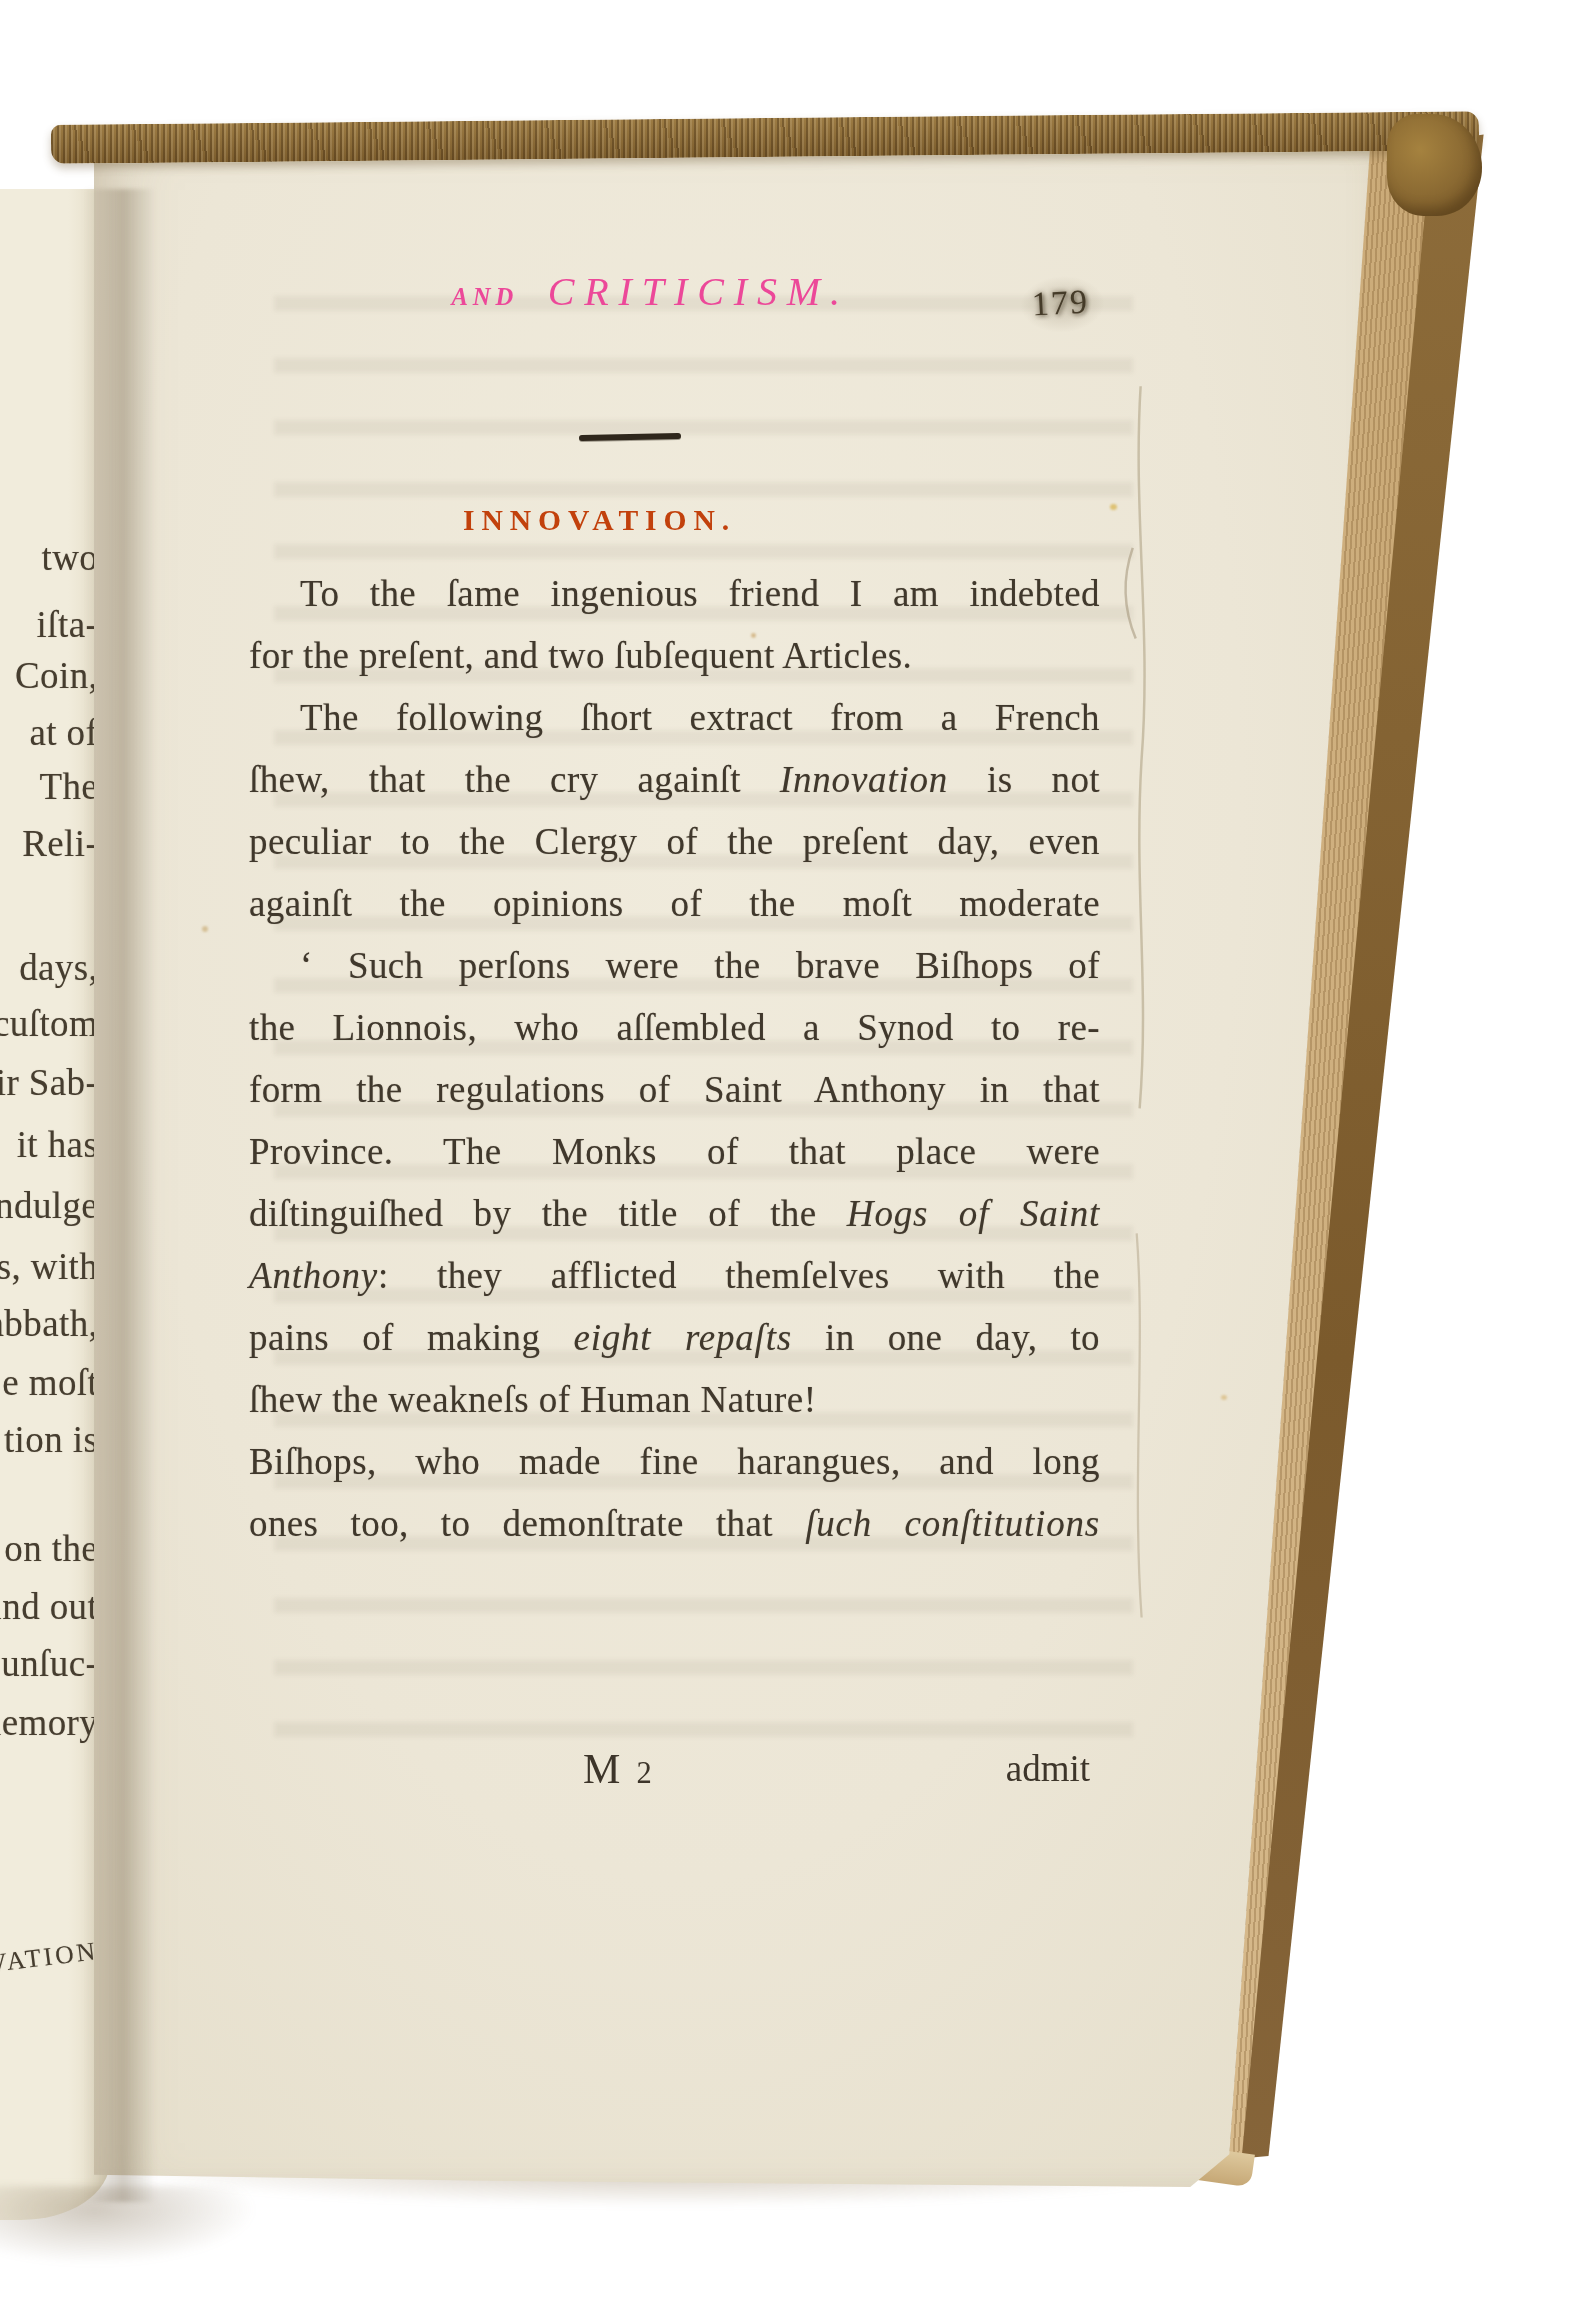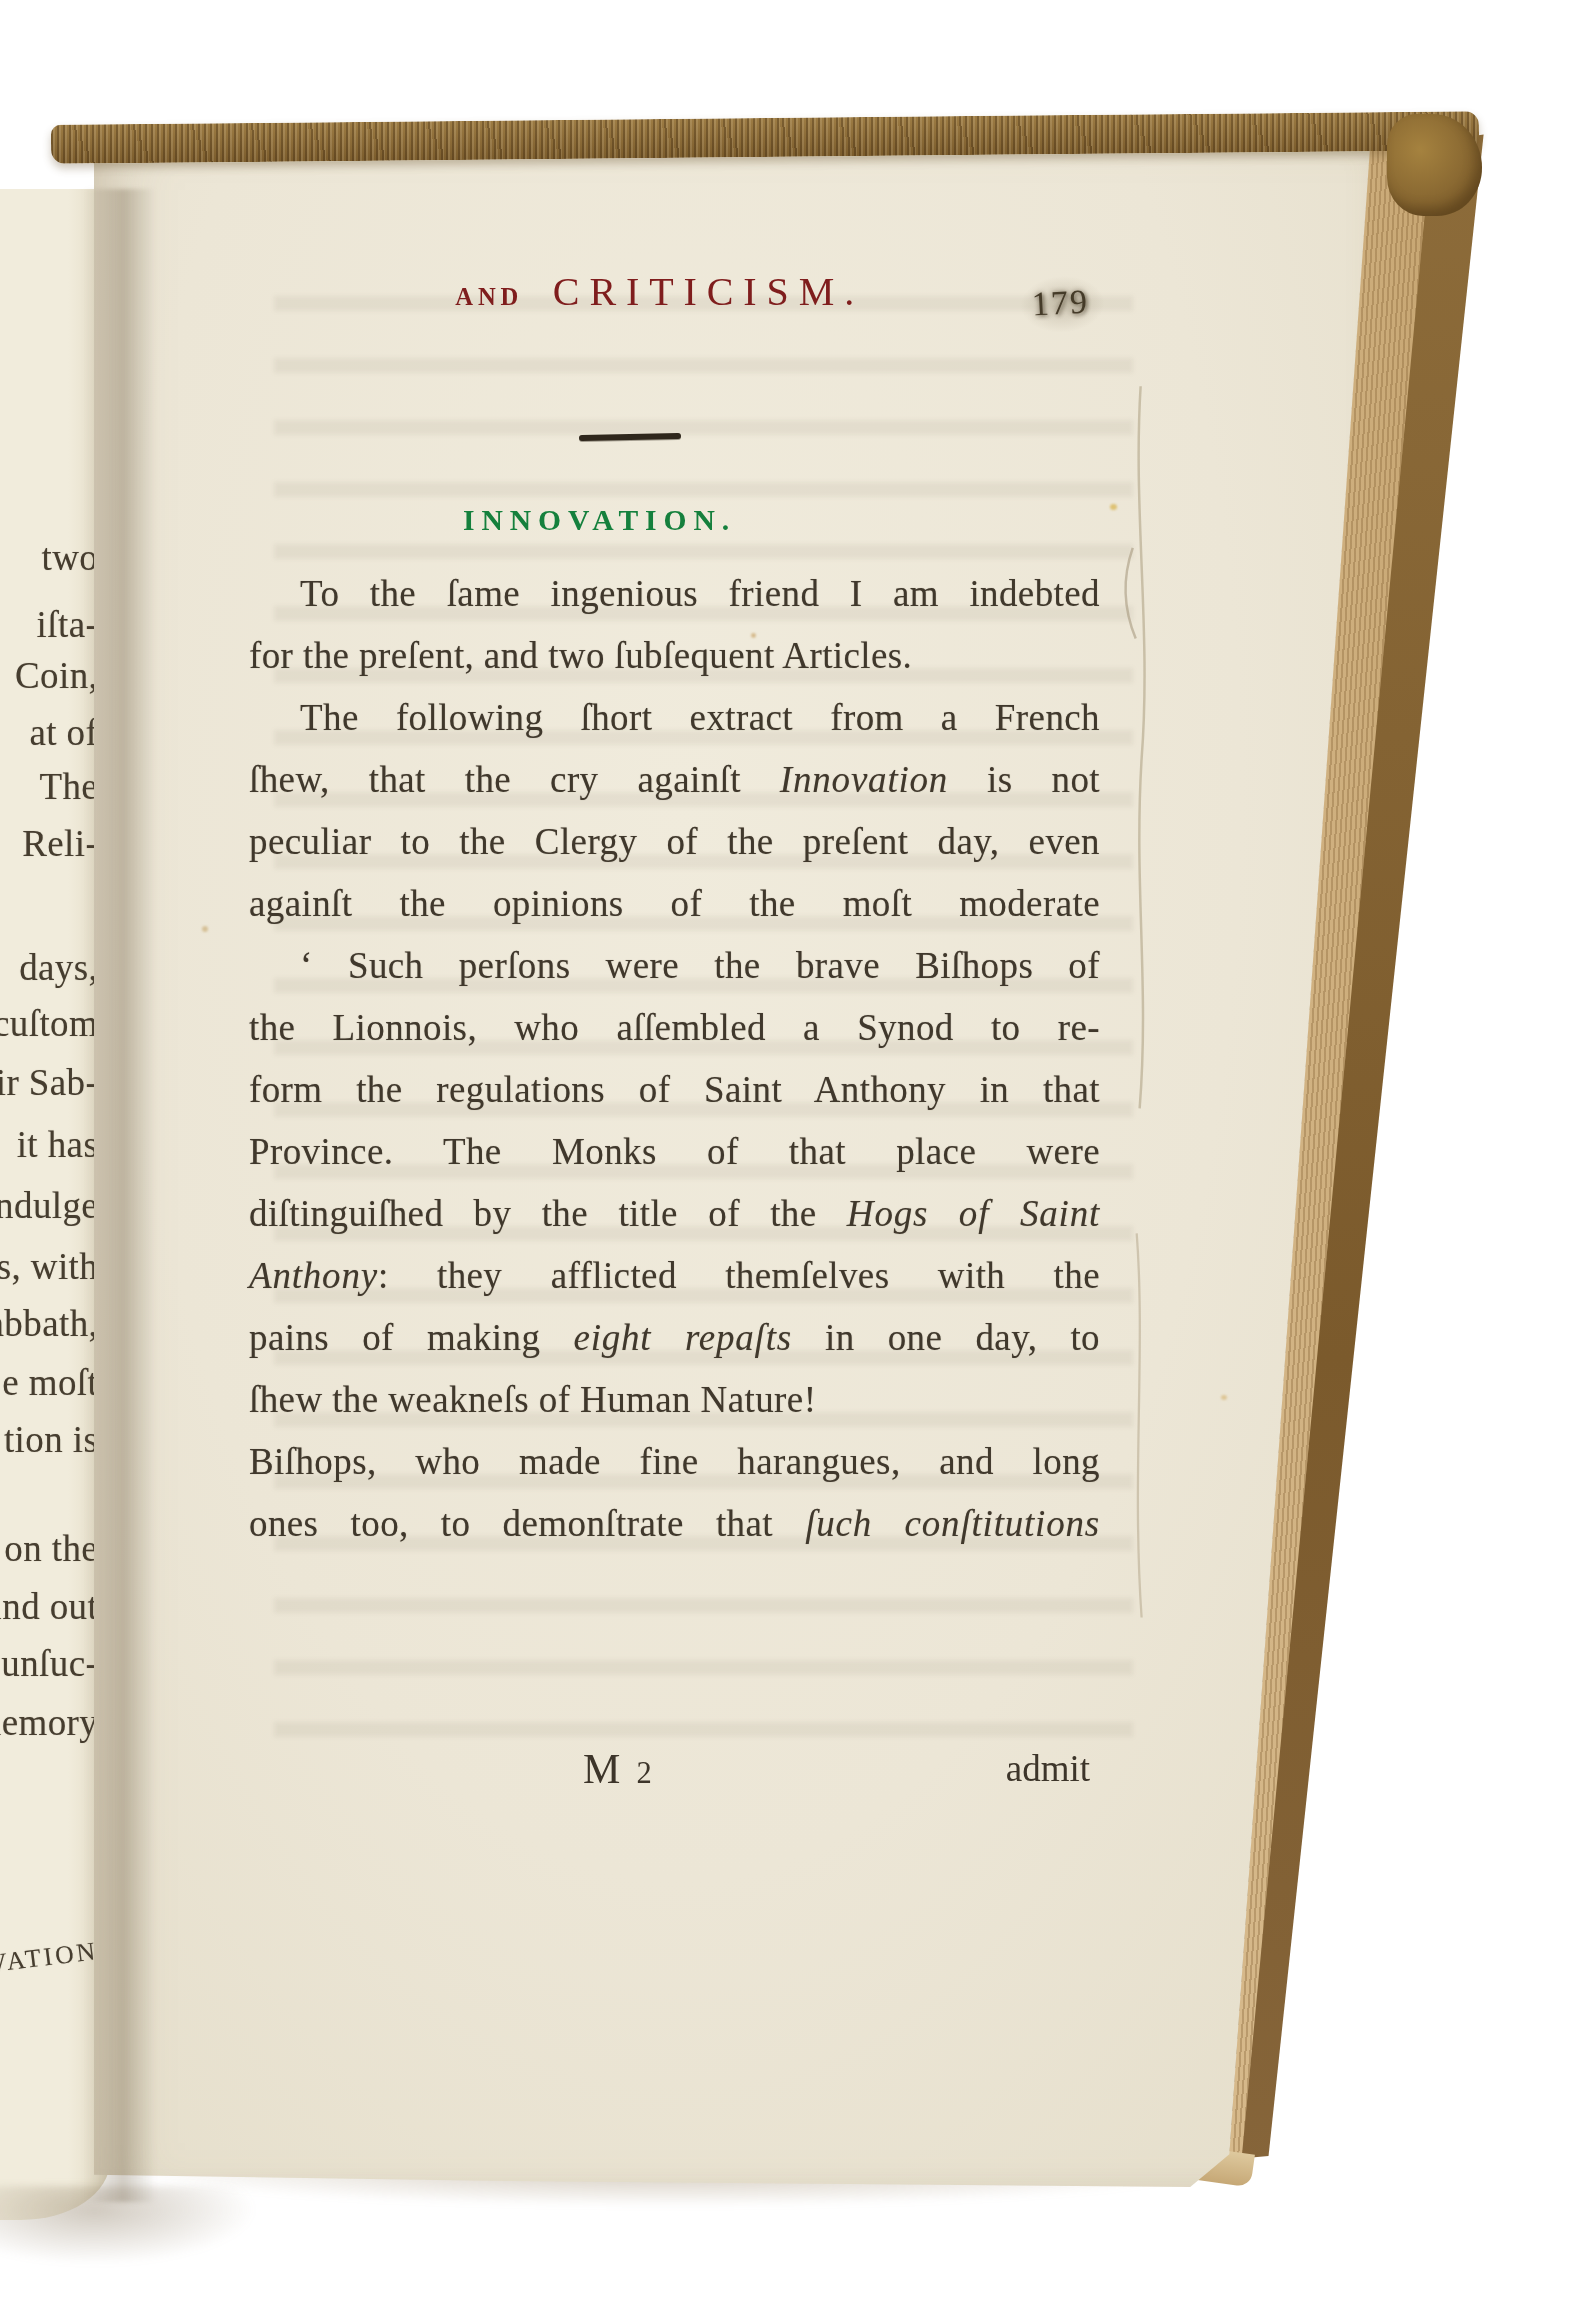--- a/index.html
+++ b/index.html
@@ -47,34 +47,34 @@
     background:radial-gradient(ellipse at 50% 0%,rgba(138,114,78,.40),rgba(0,0,0,0) 72%);
     filter:blur(3.9px);}
 
   
   .ghost{position:absolute;left:274px;top:296px;width:859px;height:1456px;z-index:6;
     background:repeating-linear-gradient(to bottom,rgba(122,112,88,.085) 0 14.8px,rgba(0,0,0,0) 14.8px 62px);
     filter:blur(2px);pointer-events:none;}
   .speck{position:absolute;border-radius:50%;filter:blur(1px);z-index:7;}
 
   
-  .running-header{position:absolute;left:248px;top:258px;width:851px;z-index:7;
+  .running-header{position:absolute;left:239px;top:258px;width:851px;z-index:7;
     display:flex;justify-content:center;align-items:baseline;gap:29.6px;transform:translateX(-13.8px);
-    color:#7f1d1d;}
+    color:#ec4899;font-style:italic;}
   .hdr-and{font-size:24.6px;letter-spacing:4.9px;font-weight:bold;}
   .hdr-main{font-size:40px;letter-spacing:9.9px;margin-top:10px;}
   .page-number{position:absolute;left:1032px;top:284px;z-index:7;font-size:34px;letter-spacing:2px;
     color:#453b29;transform:rotate(-3deg);text-shadow:0 0 4.9px rgba(66,54,34,.65),2px 2px 3.9px rgba(66,54,34,.4);}
   .page-number:before{content:"";position:absolute;left:-11.8px;top:-7.9px;width:85px;height:57px;
     background:radial-gradient(rgba(88,72,44,.22),rgba(0,0,0,0) 70%);z-index:-1;}
   .divider{position:absolute;left:579px;top:434px;width:102px;height:5.9px;z-index:7;
     background:#2f271c;border-radius:3px;transform:rotate(-1.2deg);
     box-shadow:0 1px 0 rgba(47,39,28,.4);}
   .section-title{position:absolute;left:239px;top:504px;width:851px;z-index:7;text-align:center;
-    transform:translateX(-65px);font-size:29.6px;letter-spacing:6.9px;color:#15803d;font-weight:bold;}
+    transform:translateX(-65px);font-size:29.6px;letter-spacing:6.9px;color:#c2410c;font-weight:bold;}
 
   #body-lines{position:absolute;left:249px;top:563px;width:851px;z-index:7;
     font-size:37px;color:#40382c;letter-spacing:0.4px;
     text-shadow:0 0 1px rgba(62,52,40,.38);}
   .line{height:62px;line-height:62px;white-space:nowrap;}
   .line.just{white-space:normal;text-align:justify;text-align-last:justify;}
   .line.ind{padding-left:51px;}
   .it{font-style:italic;letter-spacing:0.8px;}
 
   .sig-row{position:absolute;left:239px;top:1738px;width:851px;height:62px;z-index:7;

